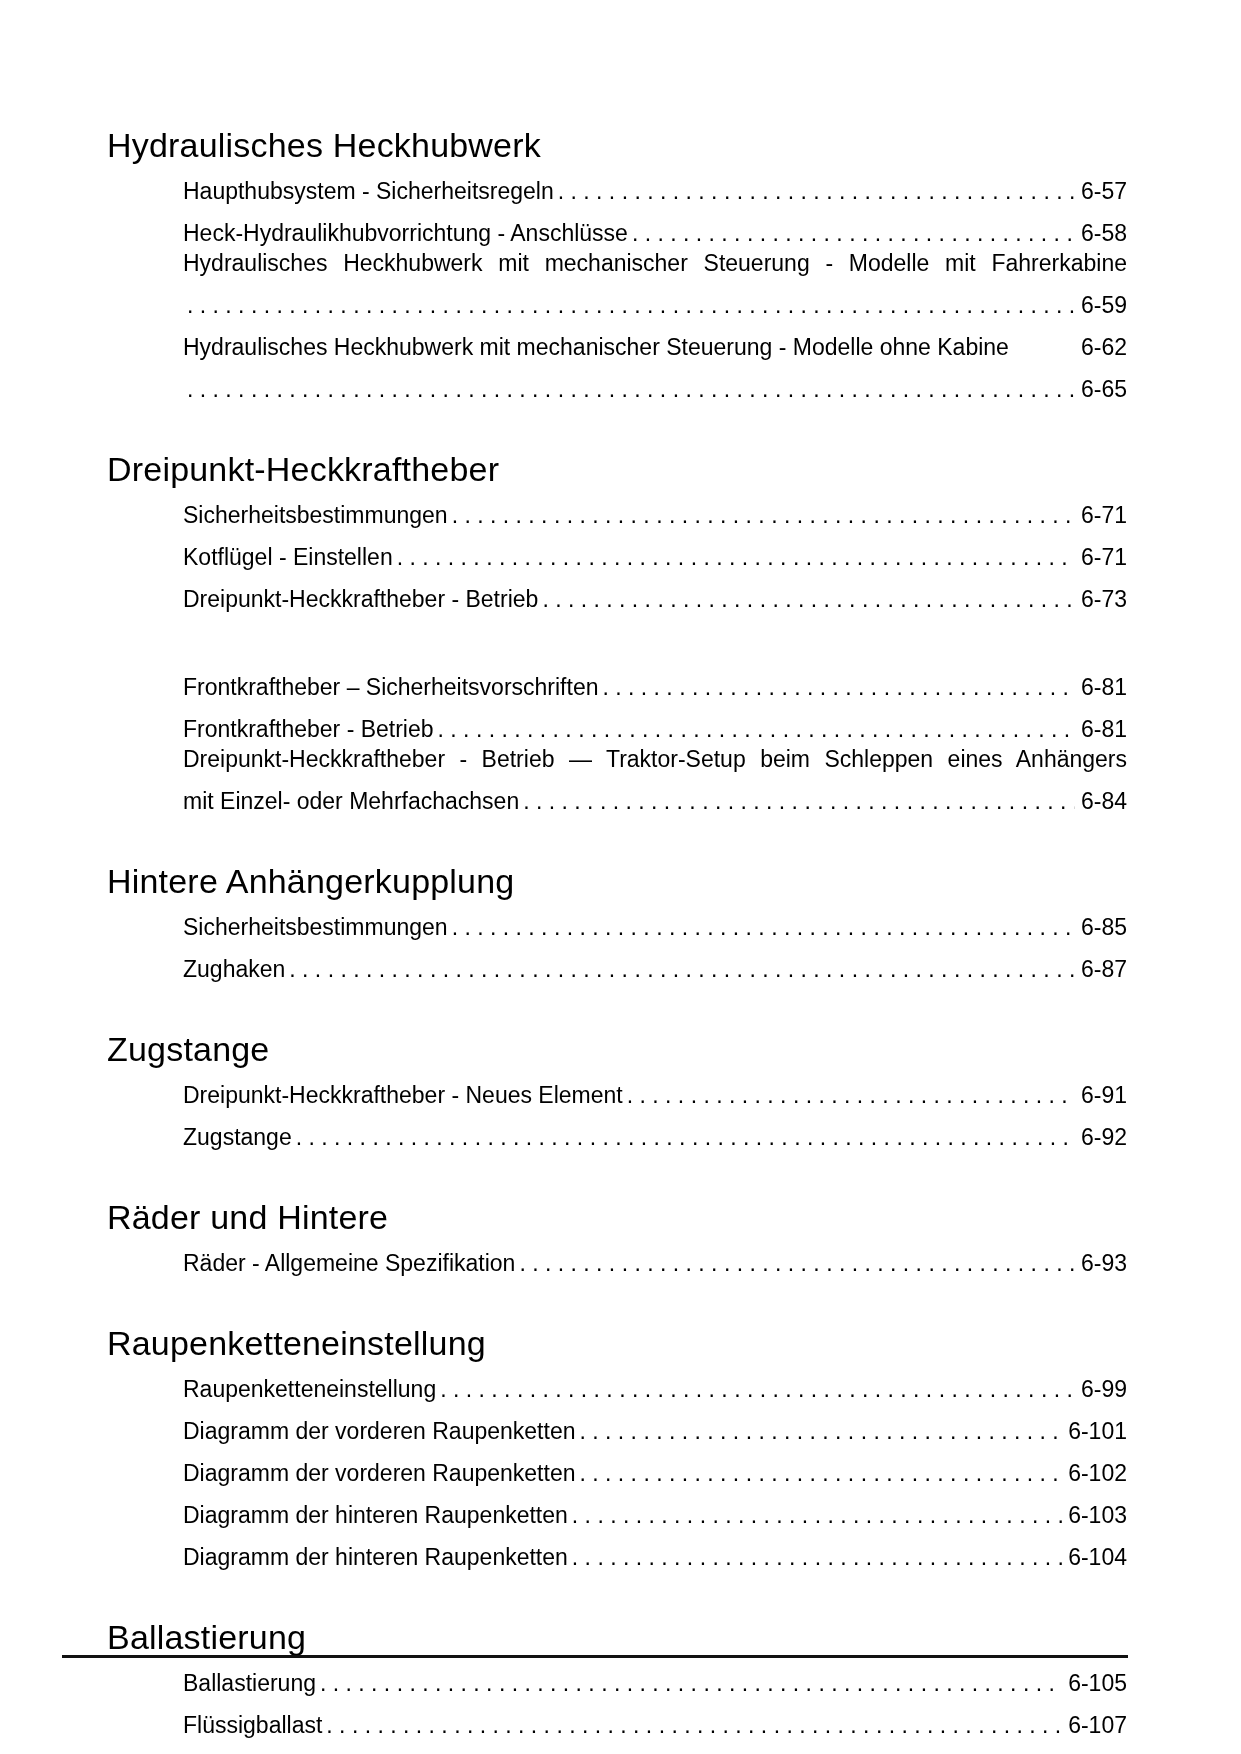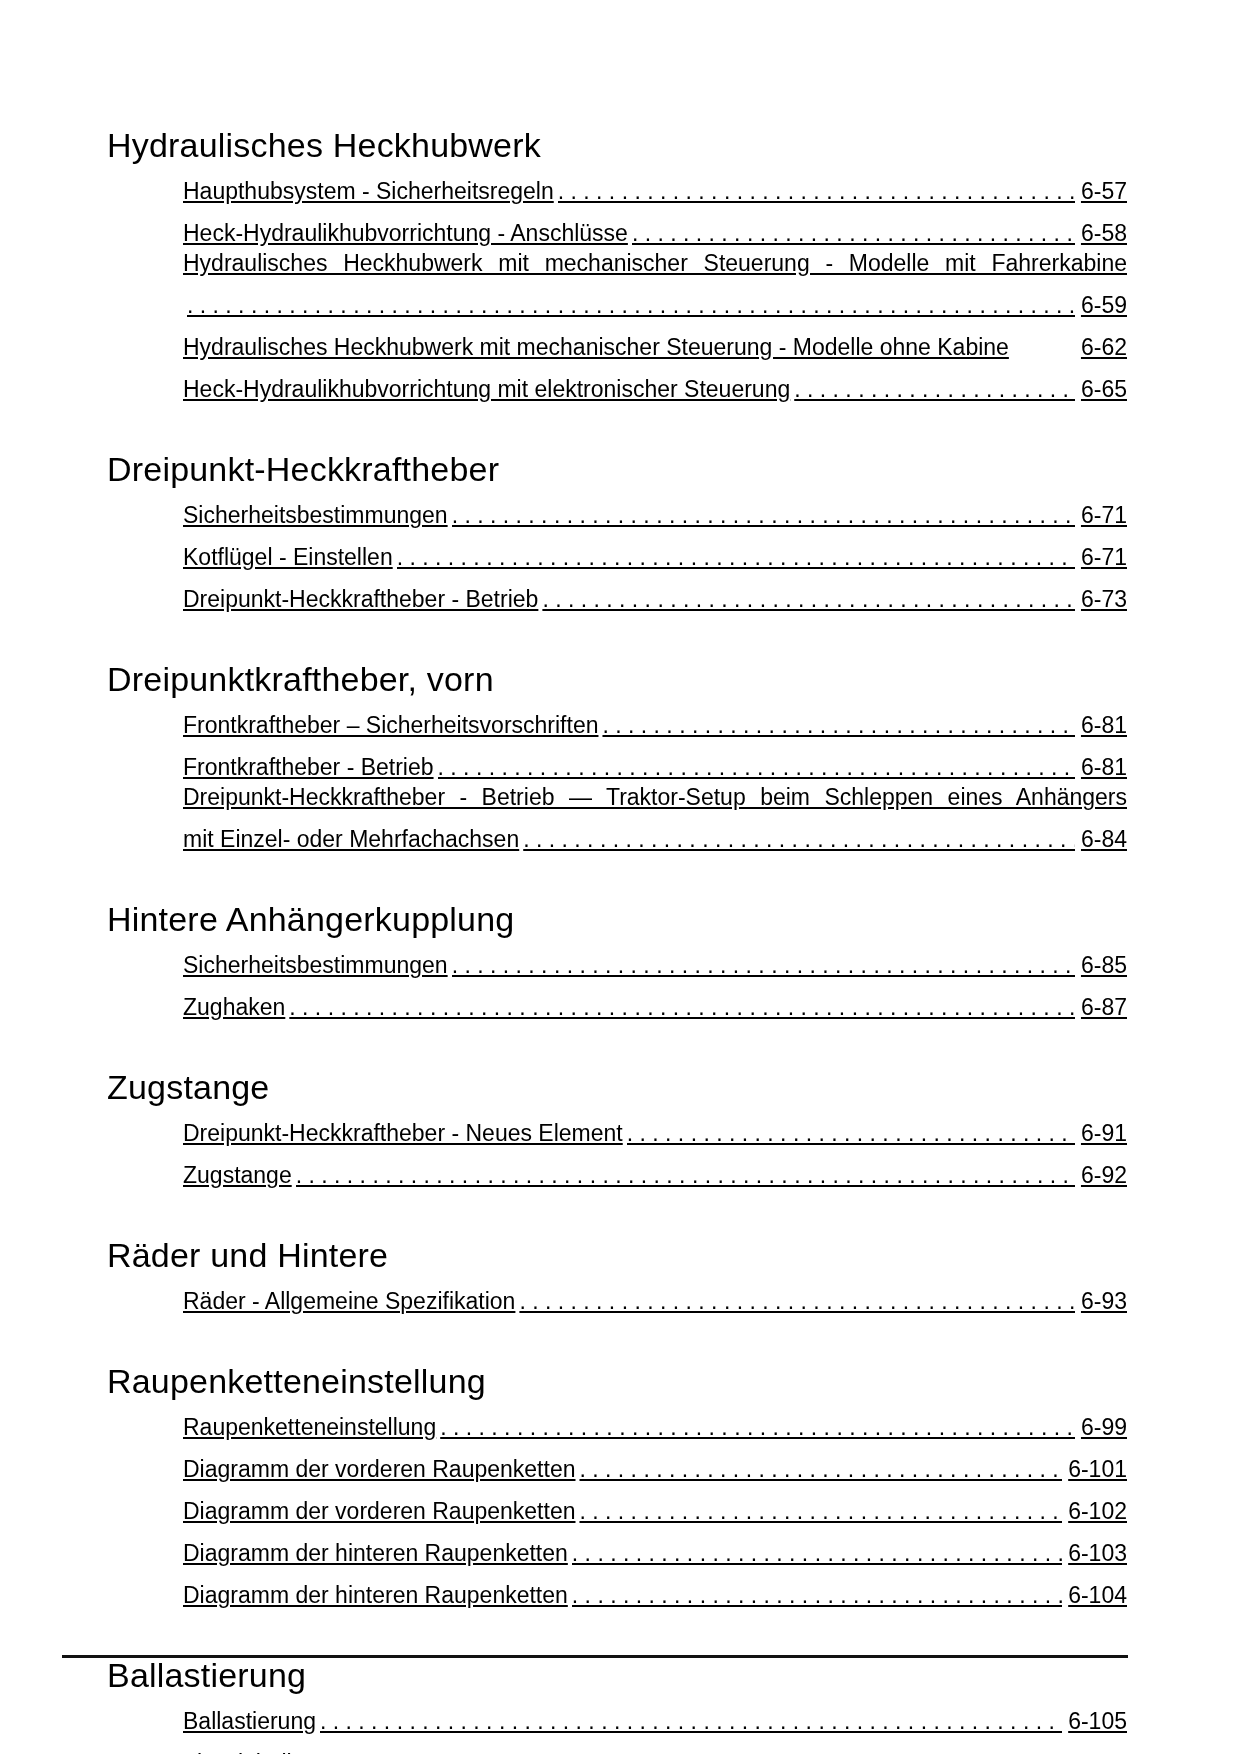--- a/index.html
+++ b/index.html
@@ -28,21 +28,20 @@
   .section-title {
     margin: 0;
     font-size: 34px;
     line-height: 38px;
     font-weight: 400;
     letter-spacing: 0.2px;
     white-space: nowrap;
   }
   .entries {
     margin-left: 76px;
-    text-decoration: underline;
   }
   .row {
     display: flex;
     align-items: baseline;
     font-size: 23px;
     line-height: 30px;
   }
   .row .title {
     white-space: nowrap;
     flex: 0 0 auto;
@@ -112,21 +111,20 @@
     <span class="page-num">6-59</span>
   </div>
 
   <div class="row no-dots">
     <span class="title">Hydraulisches Heckhubwerk mit mechanischer Steuerung - Modelle ohne Kabine</span>
     <span class="leader"></span>
     <span class="page-num">6-62</span>
   </div>
 
   <div class="row">
-    <span class="title">Heck-Hydraulikhubvorrichtung mit elektronischer Steuerung</span>
     <span class="leader"></span>
     <span class="page-num">6-65</span>
   </div>
 </div>
   </section>
 
   <section class="toc-section">
     <h2 class="section-title">Dreipunkt-Heckkraftheber</h2>
     <div class="entries">
   <div class="row">
@@ -143,21 +141,20 @@
 
   <div class="row">
     <span class="title">Dreipunkt-Heckkraftheber - Betrieb</span>
     <span class="leader"></span>
     <span class="page-num">6-73</span>
   </div>
 </div>
   </section>
 
   <section class="toc-section">
-    <h2 class="section-title">Dreipunktkraftheber, vorn</h2>
     <div class="entries">
   <div class="row">
     <span class="title">Frontkraftheber – Sicherheitsvorschriften</span>
     <span class="leader"></span>
     <span class="page-num">6-81</span>
   </div>
 
   <div class="row">
     <span class="title">Frontkraftheber - Betrieb</span>
     <span class="leader"></span>

